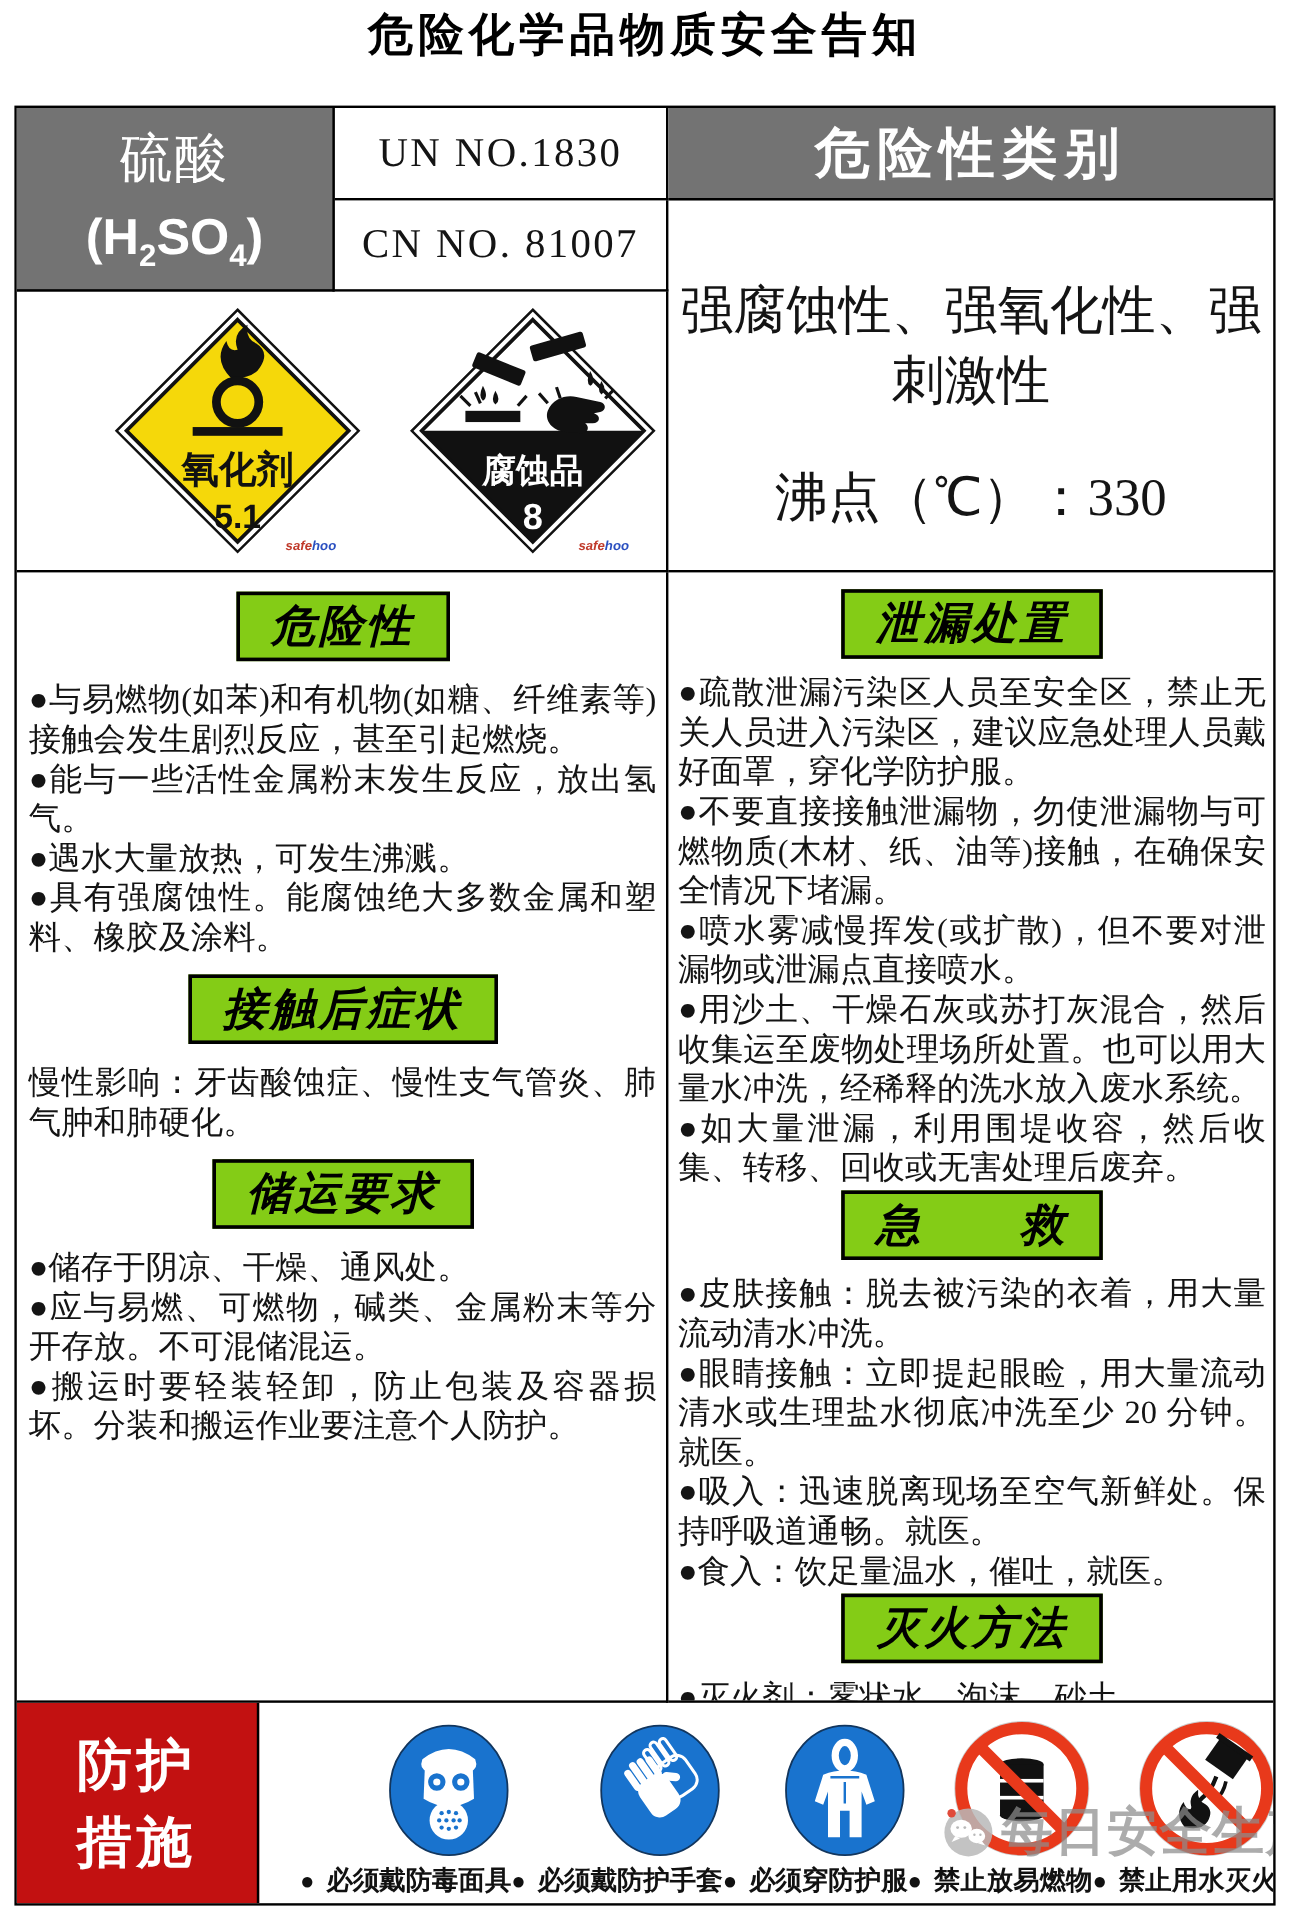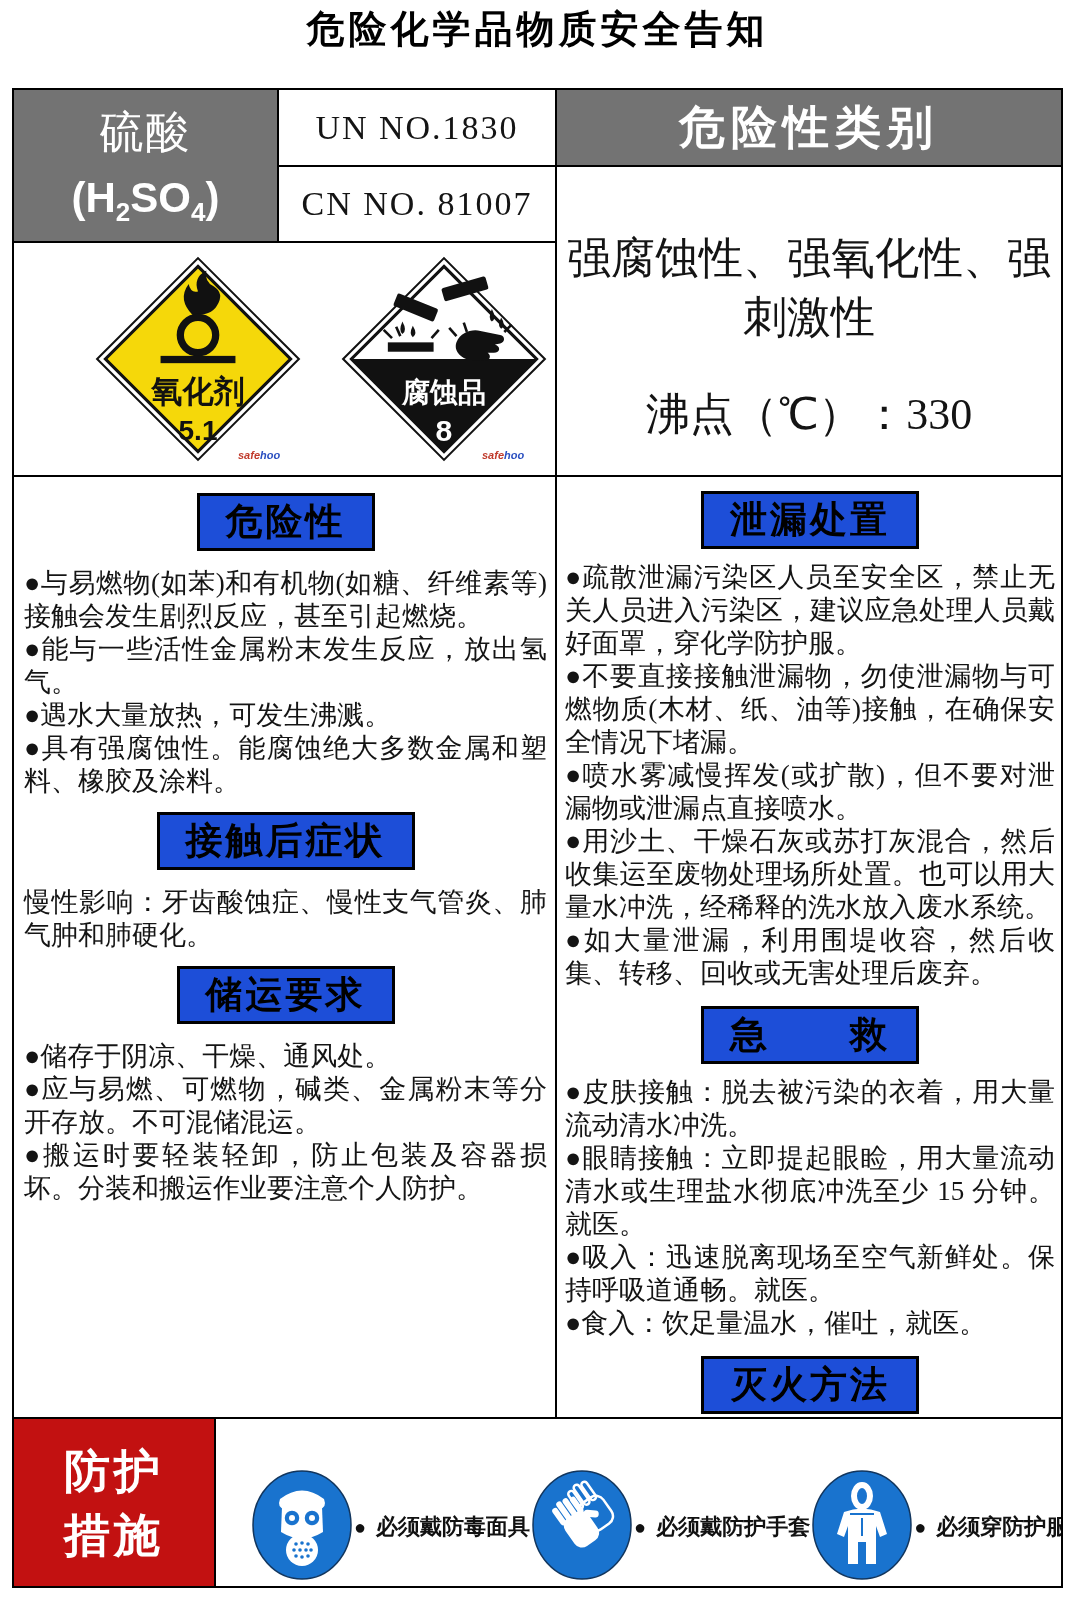--- a/index.html
+++ b/index.html
@@ -42,36 +42,36 @@
     font-size:11px;font-weight:bold;font-style:italic;}
   .brandmark .b1{color:#c03a2b;}
   .brandmark .b2{color:#2a4fc0;}
   .wm1{left:224px;top:206px;}
   .wm2{left:468px;top:206px;}
   .c-left{grid-column:1/3;grid-row:4;padding:8px 8px 0 10px;}
   .c-right{grid-column:3;grid-row:4;padding:6px 6px 0 8px;}
   .c-left p,.c-right p{margin:0;font-size:27px;line-height:33px;text-align:justify;}
   .sec-title{
     display:block;width:max-content;margin:8px auto 16px;
-    border:3px solid #000;padding:1px 26px;background:#1d4ed8;
+    border:3px solid #000;padding:1px 26px;background:#84cc16;
     font-family:"Liberation Sans",sans-serif;font-weight:bold;
-    font-size:37px;line-height:50px;letter-spacing:3px;color:#000;
+    font-size:37px;line-height:50px;letter-spacing:3px;color:#000;font-style:italic;
   }
   .sec-title.mt{margin-top:14px;}
   .c-right .sec-title{margin:8px auto 12px;}
-  .c-right .sec-title.mt{margin-top:16px;}
+  .c-right .sec-title.mt{margin-top:2px;}
   .c-bottom{grid-column:1/4;grid-row:5;display:flex;}
   .prot-label{width:200px;flex:0 0 200px;border-right:2px solid #000;
     background:#C21111;color:#fff;display:flex;flex-direction:column;
     justify-content:center;align-items:center;
     font-family:"Liberation Sans",sans-serif;font-weight:bold;
     font-size:46px;line-height:64px;letter-spacing:4px;}
   .icons-area{flex:1;display:flex;justify-content:space-between;
     align-items:flex-end;padding:6px 34px 4px;position:relative;}
-  .icon-block{display:flex;flex-direction:row;align-items:center;}
+  .icon-block{display:flex;flex-direction:column;align-items:flex-end;}
   .icon-label{font-family:"Liberation Sans",sans-serif;font-weight:bold;
     font-size:22px;white-space:nowrap;margin-top:3px;color:#111;}
   .icon-label .dot{font-size:20px;margin-right:10px;}
   .watermark{position:absolute;right:0;bottom:30px;display:flex;
     align-items:center;gap:4px;pointer-events:none;}
   .watermark-text{font-family:"Liberation Sans",sans-serif;font-weight:bold;
     font-size:43px;color:rgba(140,140,140,0.72);letter-spacing:1px;white-space:nowrap;}
   svg text{font-family:"Liberation Sans",sans-serif;}
 </style>
 </head>
@@ -152,21 +152,21 @@
 
   <div class="cell bb c-right">
     <div class="sec-title">泄漏处置</div>
     <p>●疏散泄漏污染区人员至安全区，禁止无关人员进入污染区，建议应急处理人员戴好面罩，穿化学防护服。</p>
     <p>●不要直接接触泄漏物，勿使泄漏物与可燃物质(木材、纸、油等)接触，在确保安全情况下堵漏。</p>
     <p>●喷水雾减慢挥发(或扩散)，但不要对泄漏物或泄漏点直接喷水。</p>
     <p>●用沙土、干燥石灰或苏打灰混合，然后收集运至废物处理场所处置。也可以用大量水冲洗，经稀释的洗水放入废水系统。</p>
     <p>●如大量泄漏，利用围堤收容，然后收集、转移、回收或无害处理后废弃。</p>
     <div class="sec-title mt">急　　救</div>
     <p>●皮肤接触：脱去被污染的衣着，用大量流动清水冲洗。</p>
-    <p>●眼睛接触：立即提起眼睑，用大量流动清水或生理盐水彻底冲洗至少 15 分钟。就医。</p>
+    <p>●眼睛接触：立即提起眼睑，用大量流动清水或生理盐水彻底冲洗至少 20 分钟。就医。</p>
     <p>●吸入：迅速脱离现场至空气新鲜处。保持呼吸道通畅。就医。</p>
     <p>●食入：饮足量温水，催吐，就医。</p>
     <div class="sec-title mt">灭火方法</div>
     <p>●灭火剂：雾状水、泡沫、砂土。</p>
   </div>
 
   <div class="cell c-bottom">
     <div class="prot-label">
       <span>防护</span>
       <span>措施</span>

